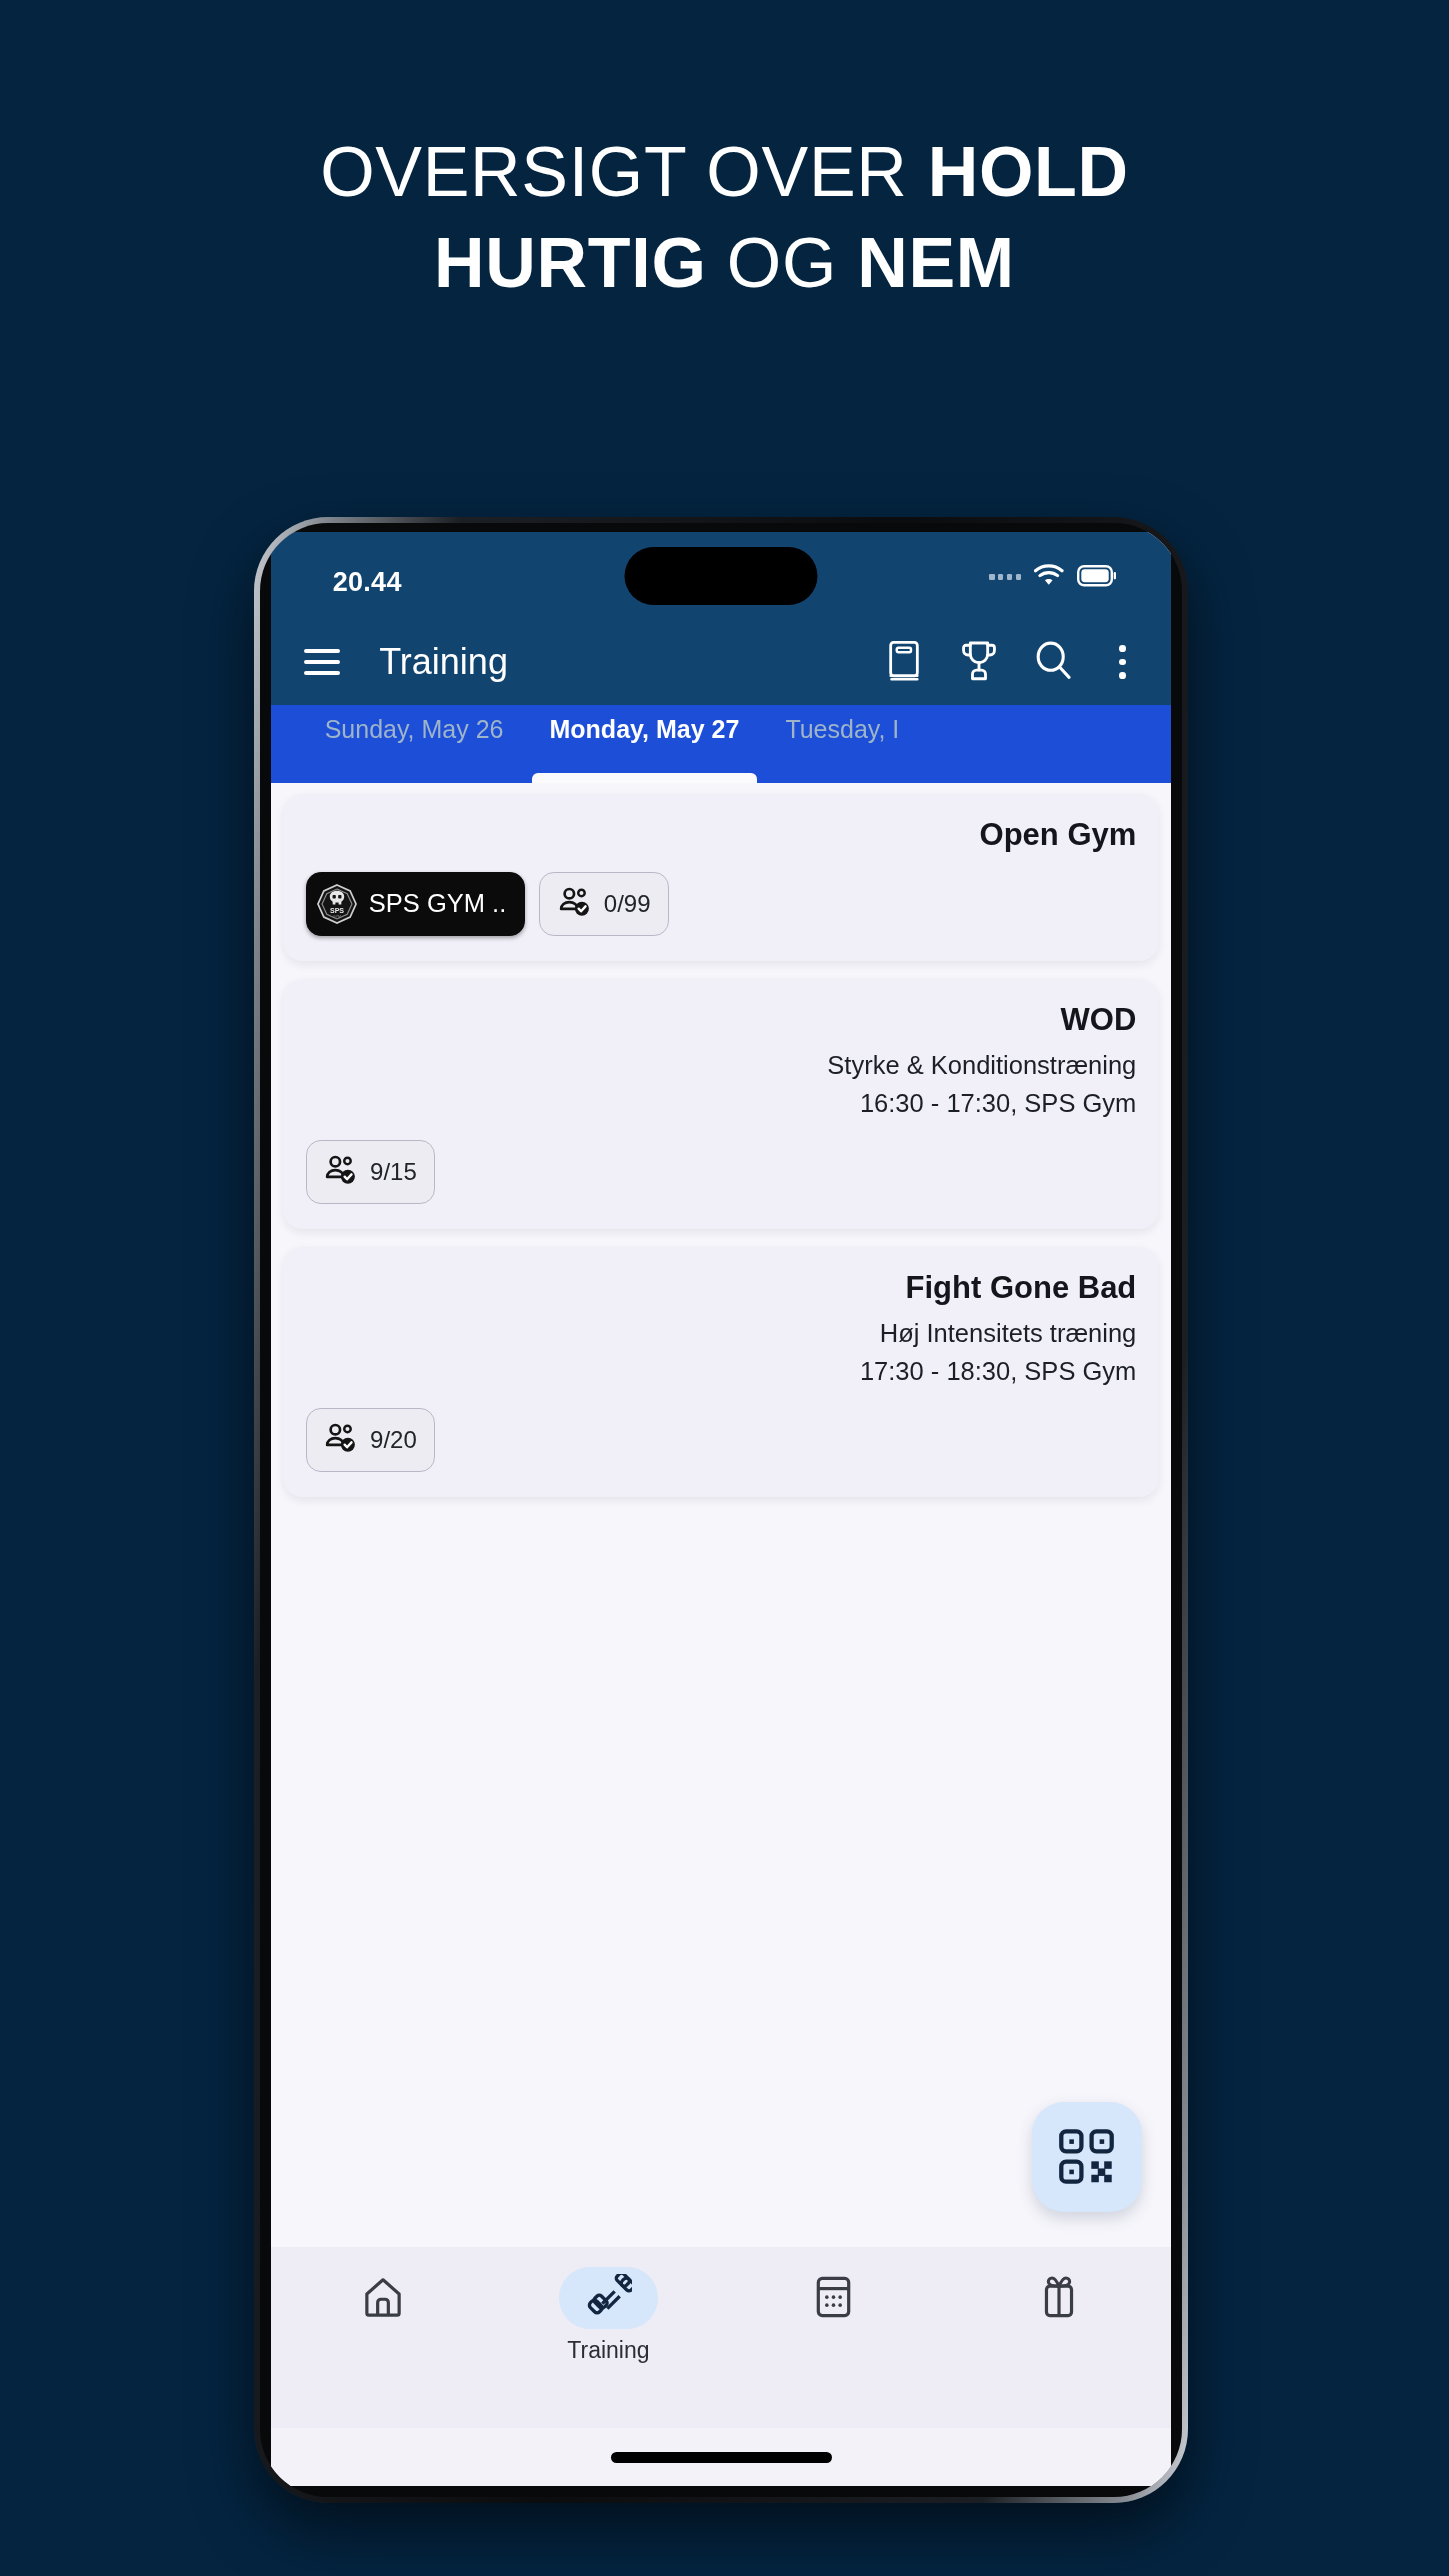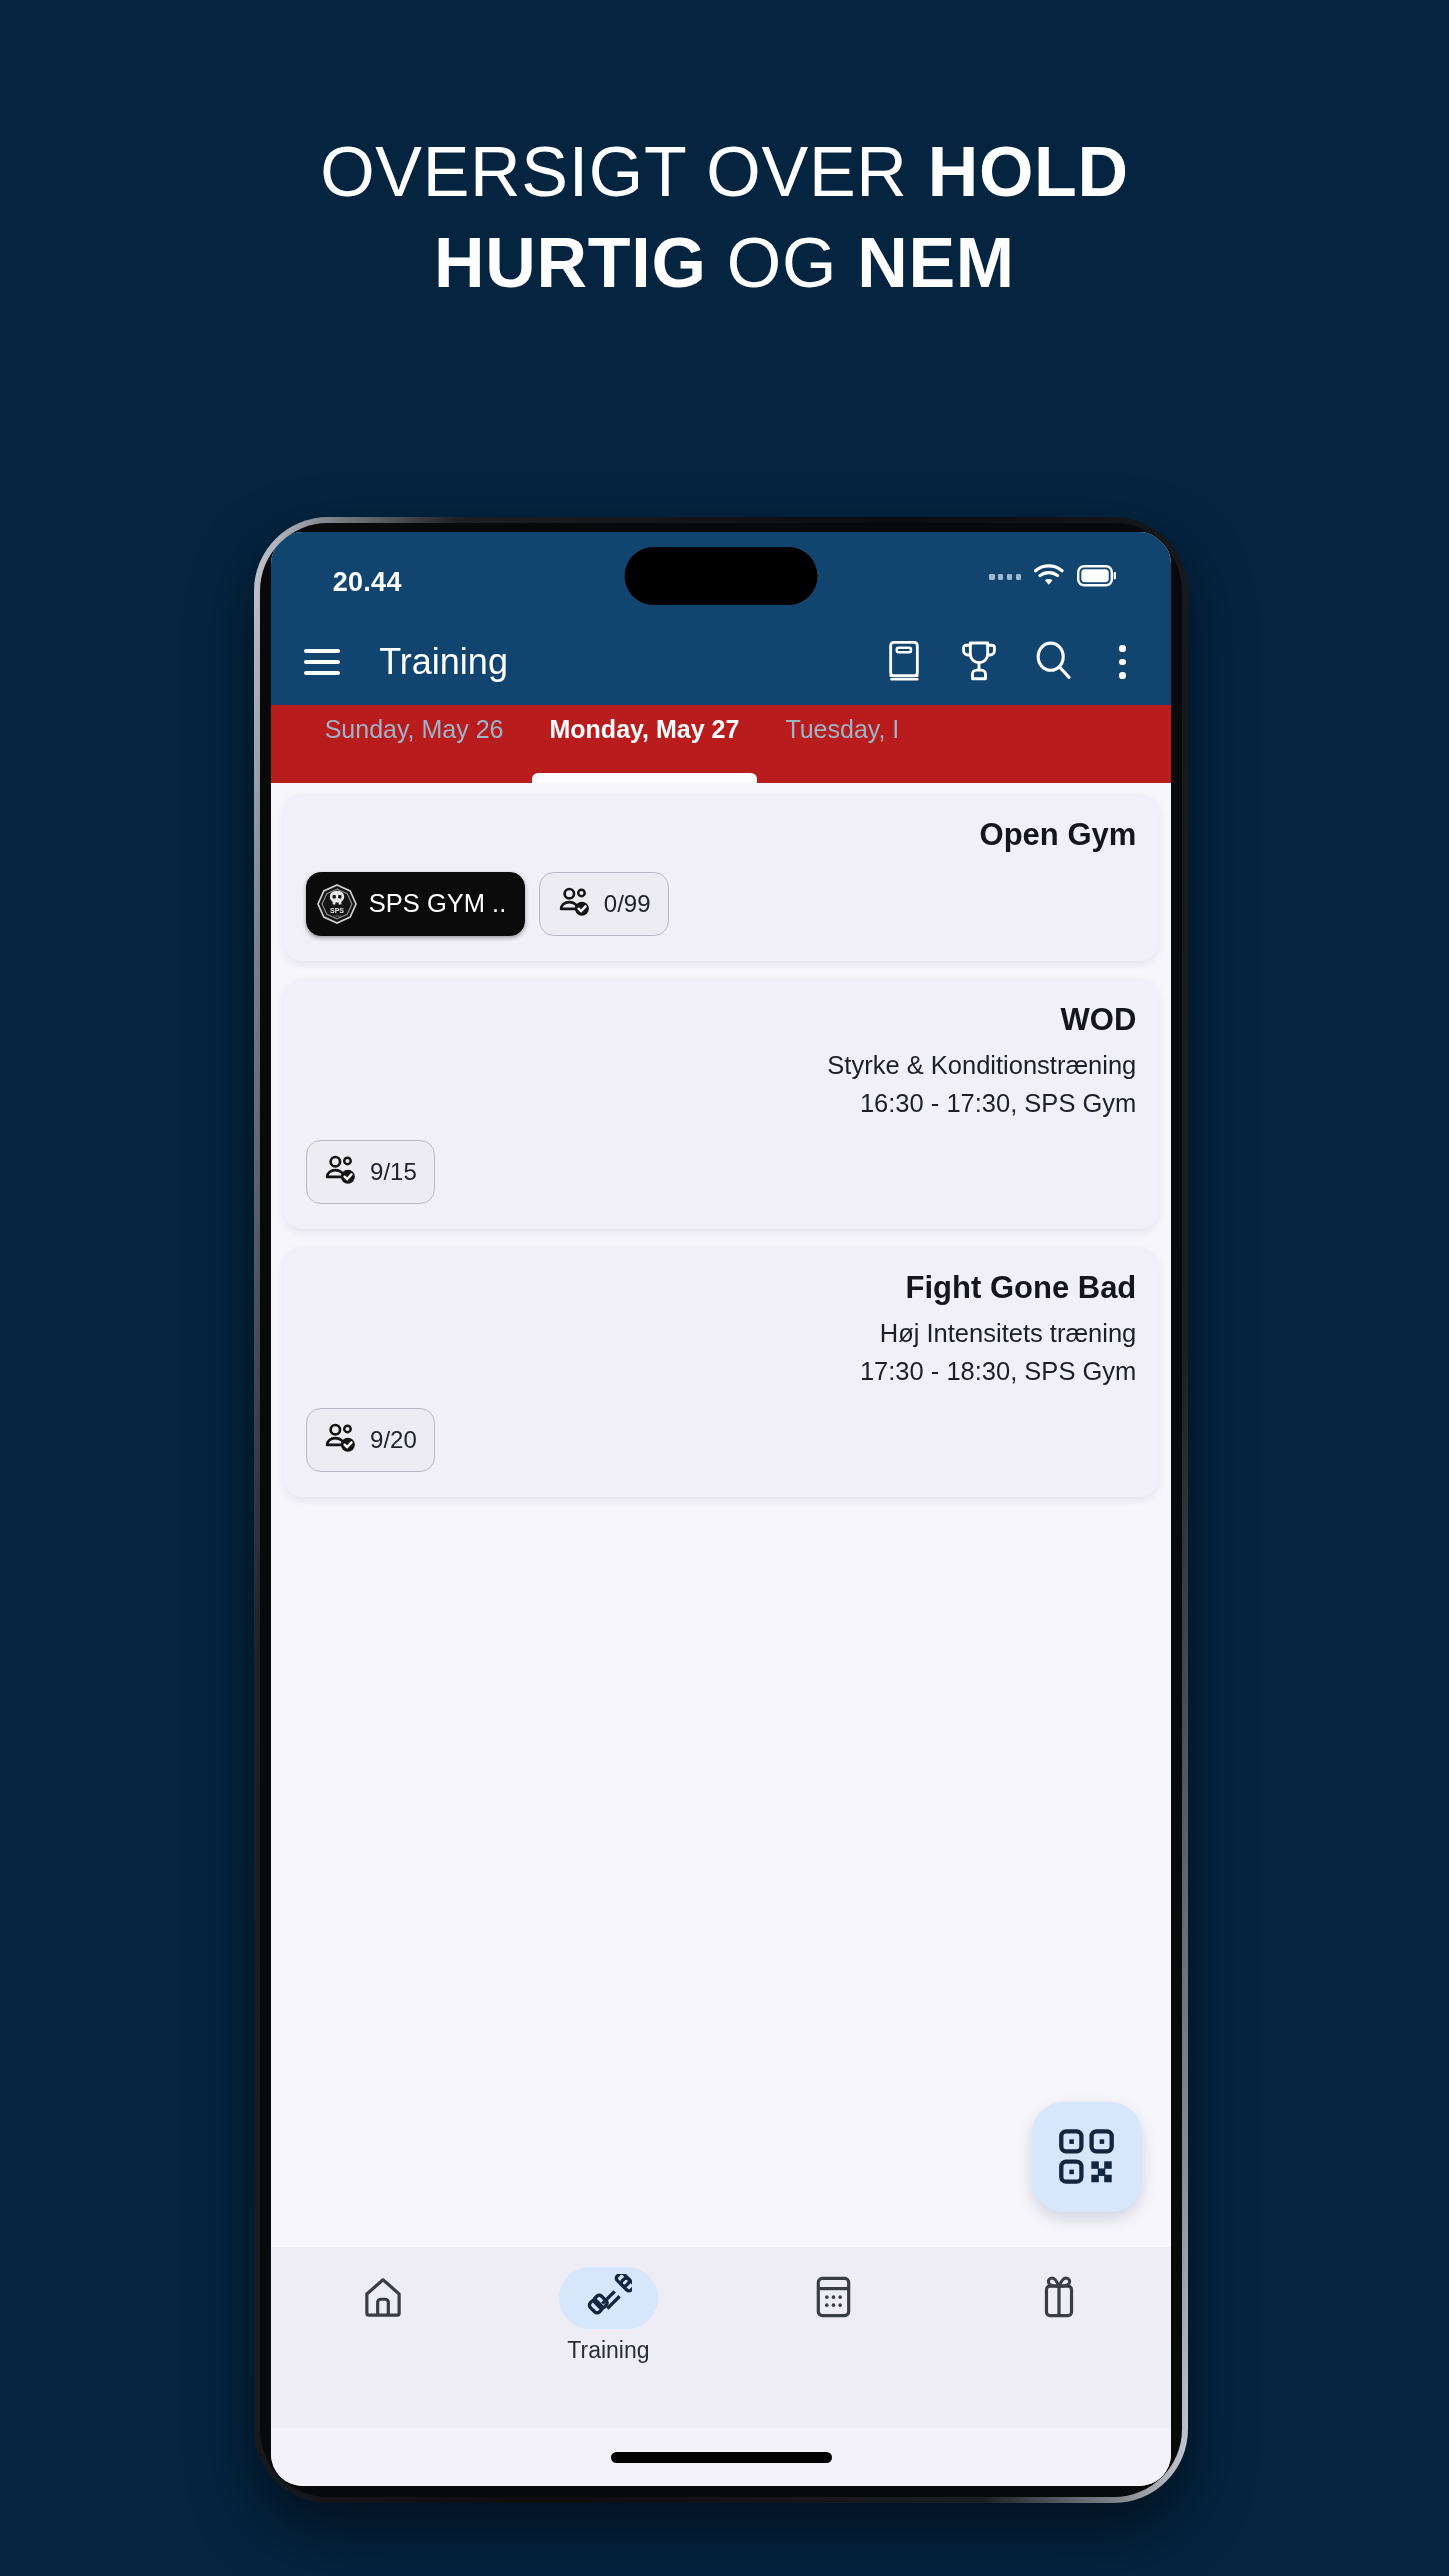--- a/index.html
+++ b/index.html
@@ -56,21 +56,21 @@
     height: 100%;
     border-radius: 68px;
     background: #08090b;
     padding: 9.4px 10.7px 10.7px 10.7px;
     overflow: hidden;
   }
   .screen {
     position: relative;
     width: 100%;
     height: 100%;
-    border-radius: 32px;
+    border-radius: 20px;
     overflow: hidden;
     background: #f2f1f8;
     display: flex;
     flex-direction: column;
   }
 
   
   .statusbar {
     position: relative;
     height: 86px;
@@ -153,21 +153,21 @@
     width: 27px; cursor: pointer;
   }
   .kebab i {
     width: 6.7px; height: 6.7px; border-radius: 50%;
     background: #ffffff; display: block;
   }
 
   
   .datetabs {
     position: relative;
-    background: #b91c1c;
+    background: #1d4ed8;
     flex: 0 0 auto;
     height: 78px;
     display: flex;
     align-items: flex-start;
     padding-top: 12px;
     overflow: hidden;
   }
   .dtab {
     position: relative;
     flex: 0 0 auto;

